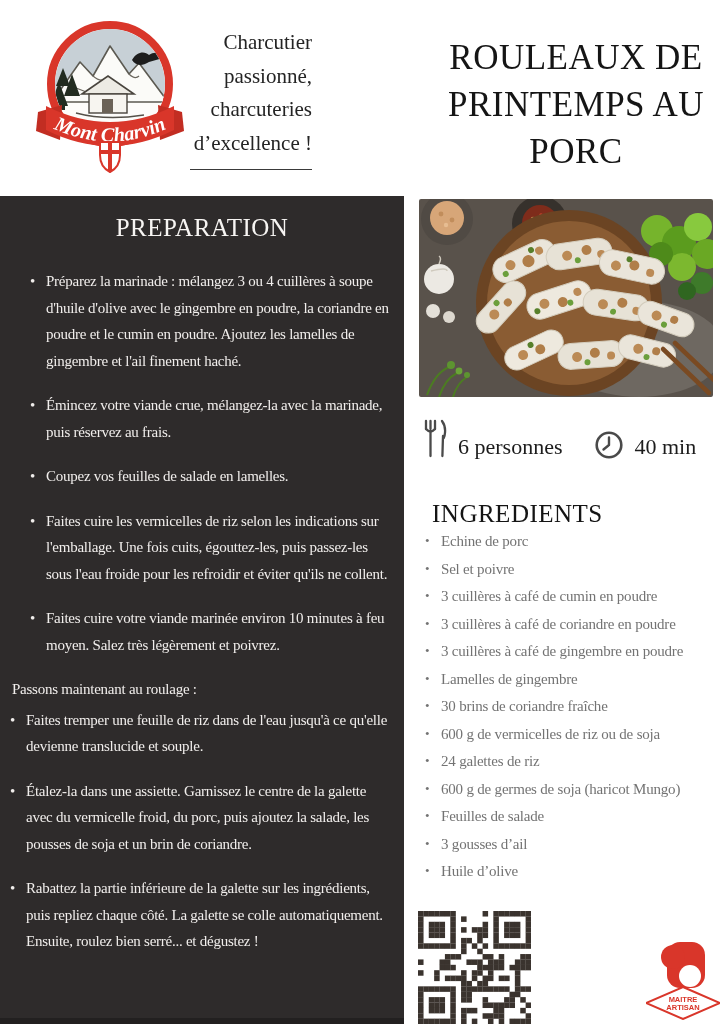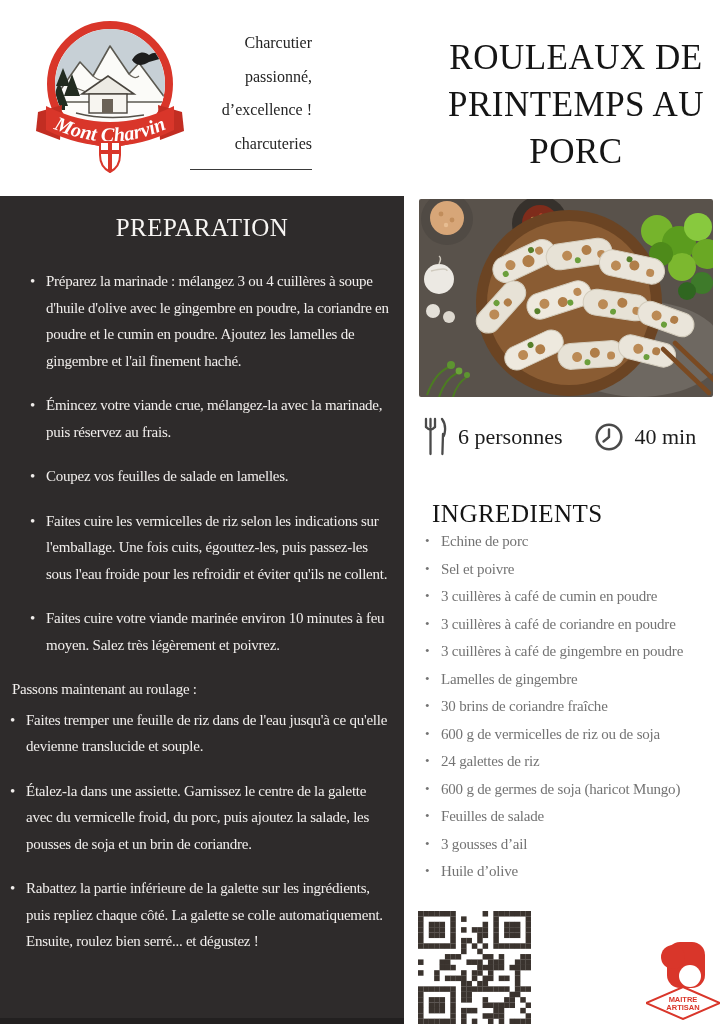--- a/index.html
+++ b/index.html
@@ -2,42 +2,42 @@
 <html><head>
 <meta charset="utf-8">
 <style>
   html,body{margin:0;padding:0;background:#ffffff;}
   .page{position:relative;width:724px;height:1024px;background:#ffffff;overflow:hidden;
         font-family:"Liberation Serif", serif;color:#1c1c1c;}
 
   
   .logo{position:absolute;left:36px;top:18px;width:148px;height:156px;}
   .tagline{position:absolute;left:140px;top:26px;width:172px;text-align:right;
-           font-size:16px;line-height:33.5px;color:#242424;}
+           font-size:21px;line-height:33.5px;color:#242424;}
   .tagline span{display:block;}
   .tagline-rule{width:122px;margin:9px 0 0 auto;border-bottom:1.6px solid #3a3a3a;}
   .title{position:absolute;left:414px;top:22px;width:300px;margin:12px;text-align:center;
          font-size:35px;line-height:47px;font-weight:400;color:#151515;letter-spacing:0.5px;}
 
   
   .prep{position:absolute;left:0;top:196px;width:404px;height:828px;background:#2e2b2b;
         color:#f1eeec;}
   .prep::after{content:"";position:absolute;left:0;bottom:0;width:100%;height:6px;background:#222020;}
   .prep h2{margin:18px 0 12px;text-align:center;font-weight:400;font-size:25px;
            letter-spacing:0.5px;color:#f7f5f3;}
   .steps{list-style:none;margin:26px 0 0;padding:0 12px 0 28px;}
   .steps li{position:relative;padding-left:18px;font-size:15px;line-height:26.5px;
             letter-spacing:-0.25px;margin-bottom:18px;}
   .steps li::before{content:"\2022";position:absolute;left:2px;top:0;}
   .interlude{margin:8px 0 4px 12px;font-size:15px;line-height:26.5px;letter-spacing:-0.25px;}
   .steps.rolling{margin-top:0;padding-left:8px;}
 
   
   .photo{position:absolute;left:419px;top:199px;width:294px;height:198px;border-radius:2px;overflow:hidden;}
-  .meta{position:absolute;left:422px;top:414px;width:296px;height:46px;display:flex;align-items:center;}
+  .meta{position:absolute;left:422px;top:414px;width:296px;height:46px;display:flex;align-items:flex-end;}
   .meta .label{font-size:22px;color:#1c1c1c;}
   .fork-icon{margin-right:11px;}
   .clock-icon{margin-left:32px;margin-right:10px;}
   .ing-title{position:absolute;left:424px;top:492px;margin:8px;font-weight:400;
              font-size:25px;letter-spacing:0.5px;color:#141414;}
   .ing-list{position:absolute;left:424px;top:532px;width:290px;list-style:none;margin:0;padding:0;}
   .ing-list li{position:relative;padding-left:17px;font-size:15px;line-height:19px;
                letter-spacing:-0.2px;margin-bottom:8.5px;color:#737373;}
   .ing-list li::before{content:"\2022";position:absolute;left:1px;top:-1px;font-size:13px;}
 
@@ -89,22 +89,22 @@
       <path d="M64,124 h20 v13 c0,9 -4,14 -10,17 c-6,-3 -10,-8 -10,-17 z" fill="#ffffff" stroke="#d9362a" stroke-width="2"></path>
       <line x1="74" y1="124" x2="74" y2="153" stroke="#d9362a" stroke-width="4"></line>
       <line x1="64" y1="134" x2="84" y2="134" stroke="#d9362a" stroke-width="4"></line>
     </g>
   </svg>
 
   <div class="tagline">
 
   <span>Charcutier</span>
       <span>passionné,</span>
+      <span>charcuteries</span>
       <span>d’excellence !</span>
-      <span>charcuteries</span>
     </div>
   <div class="tagline" style="top:160px;">
       <div class="tagline-rule"></div>
     </div>
 
   <h1 class="title">ROULEAUX DE PRINTEMPS AU PORC</h1>
 
   <div class="prep">
     <h2>PREPARATION</h2>
     <ul class="steps">

